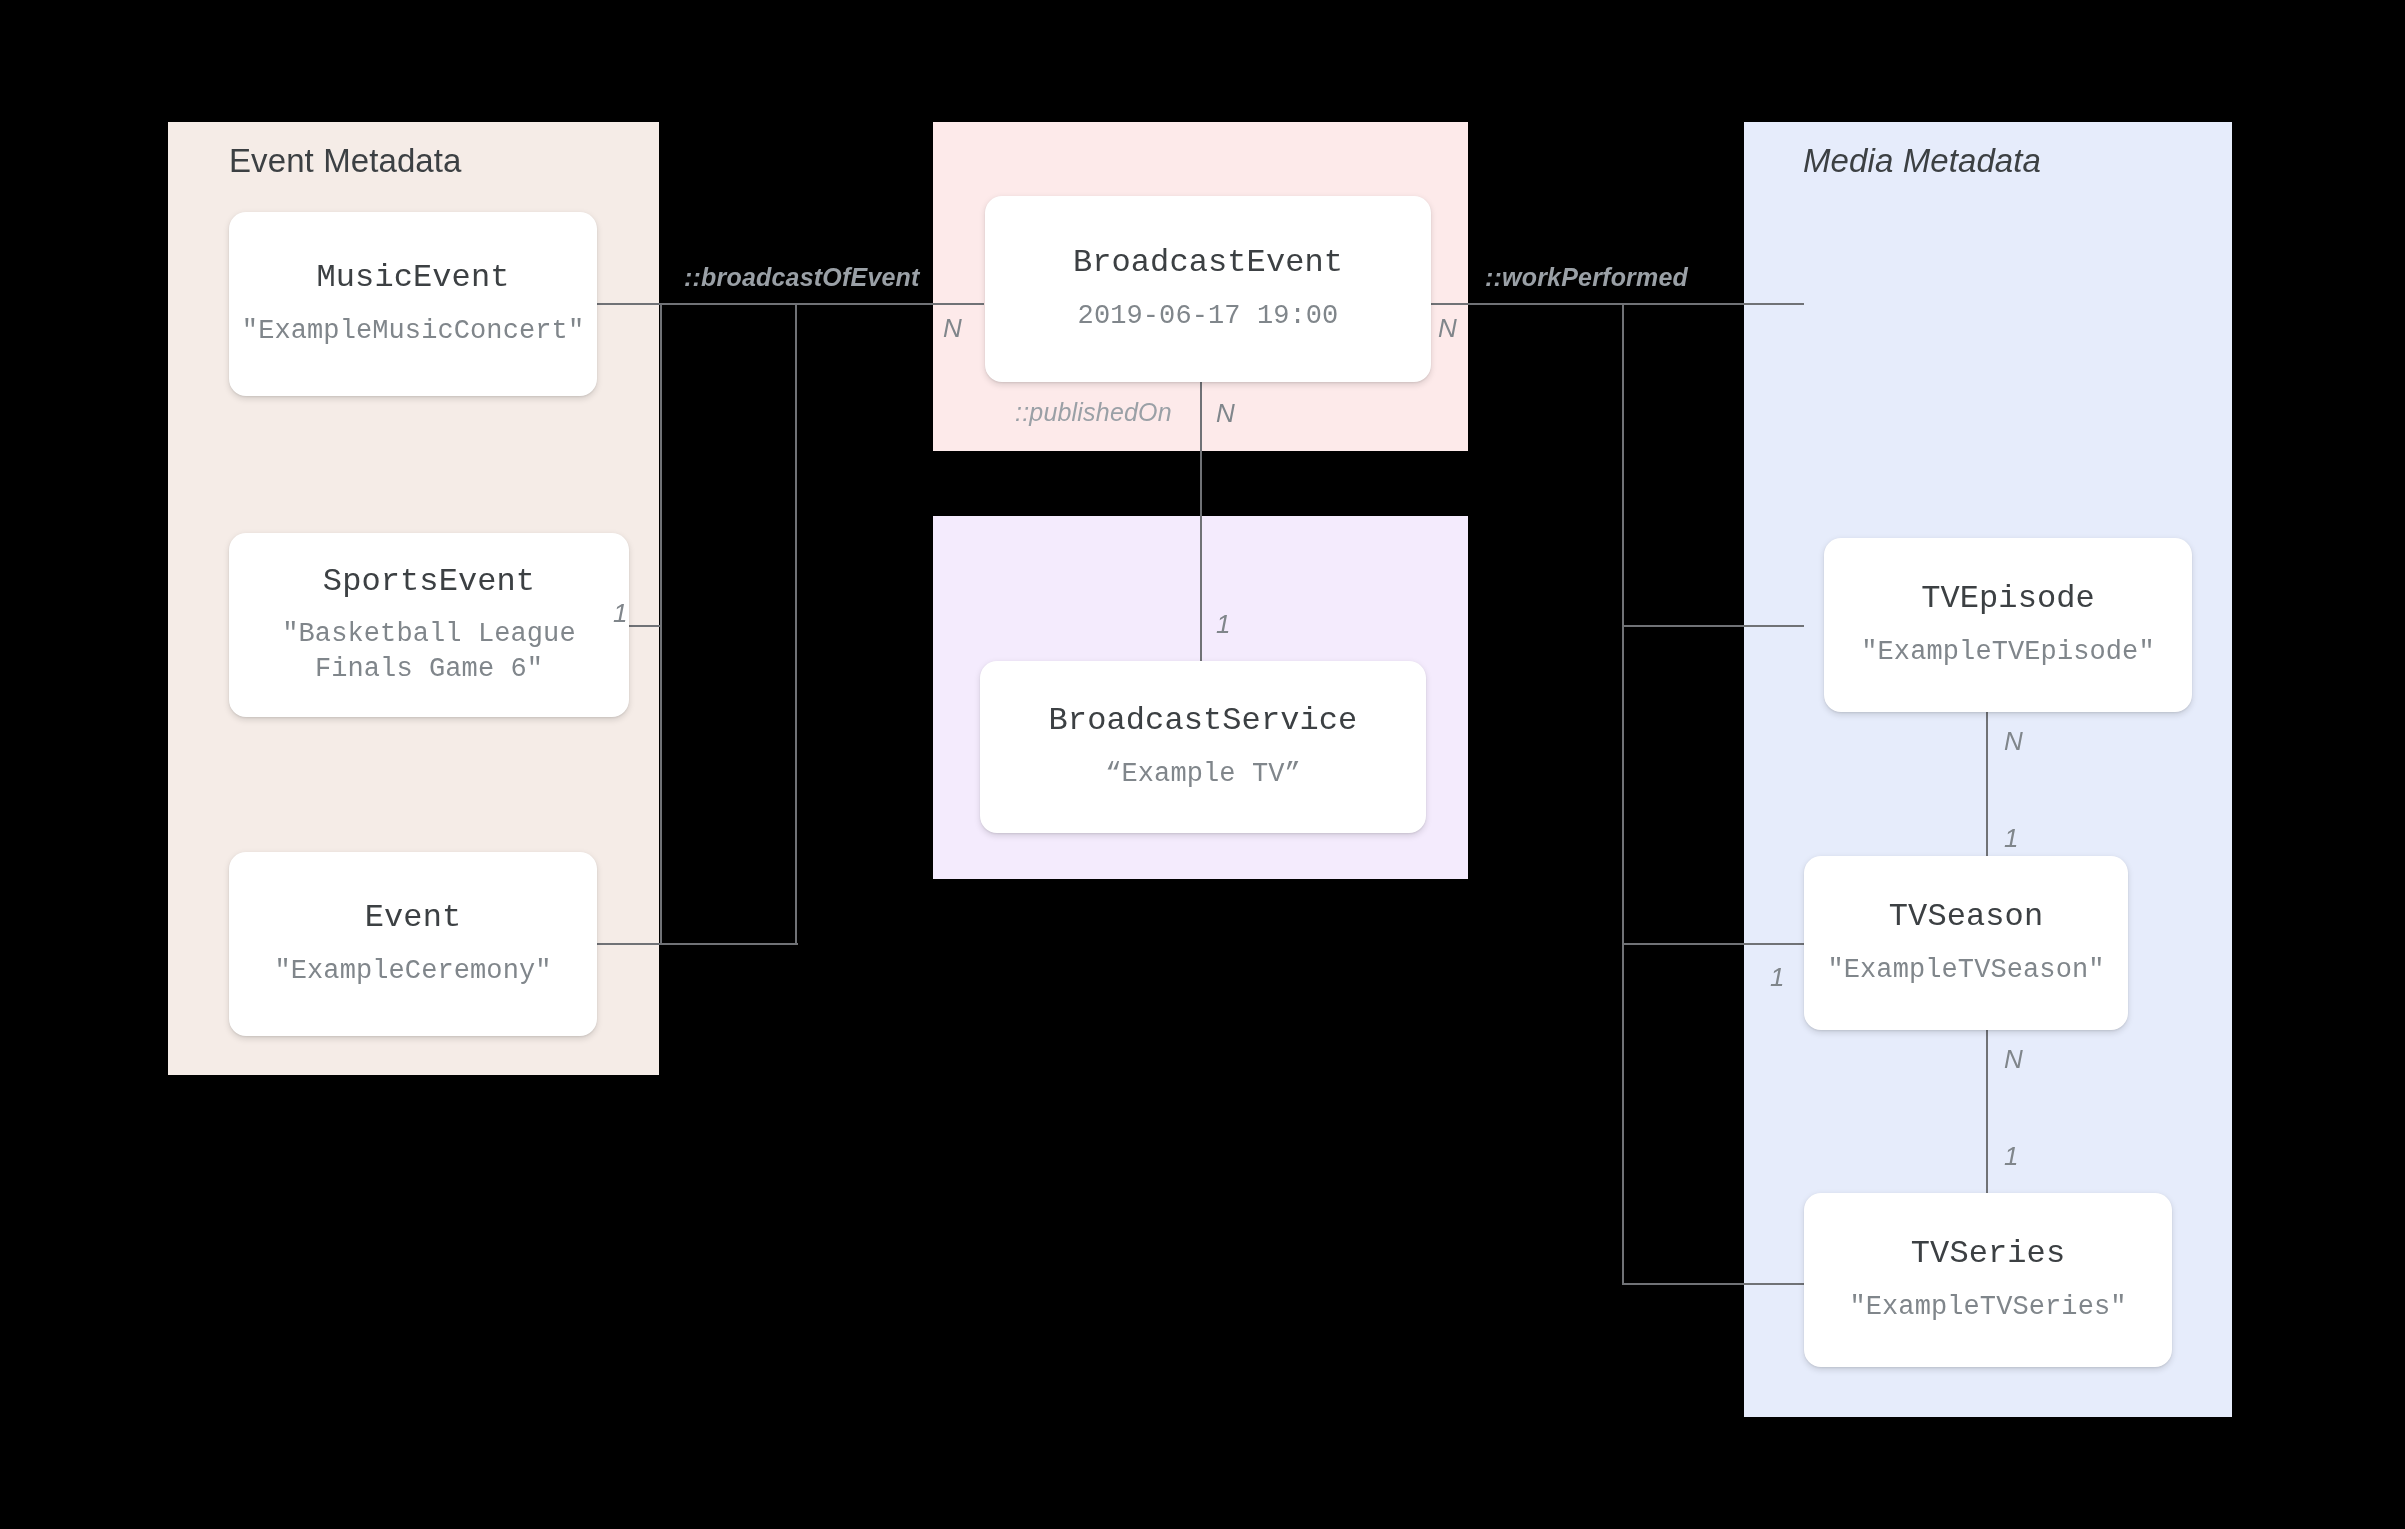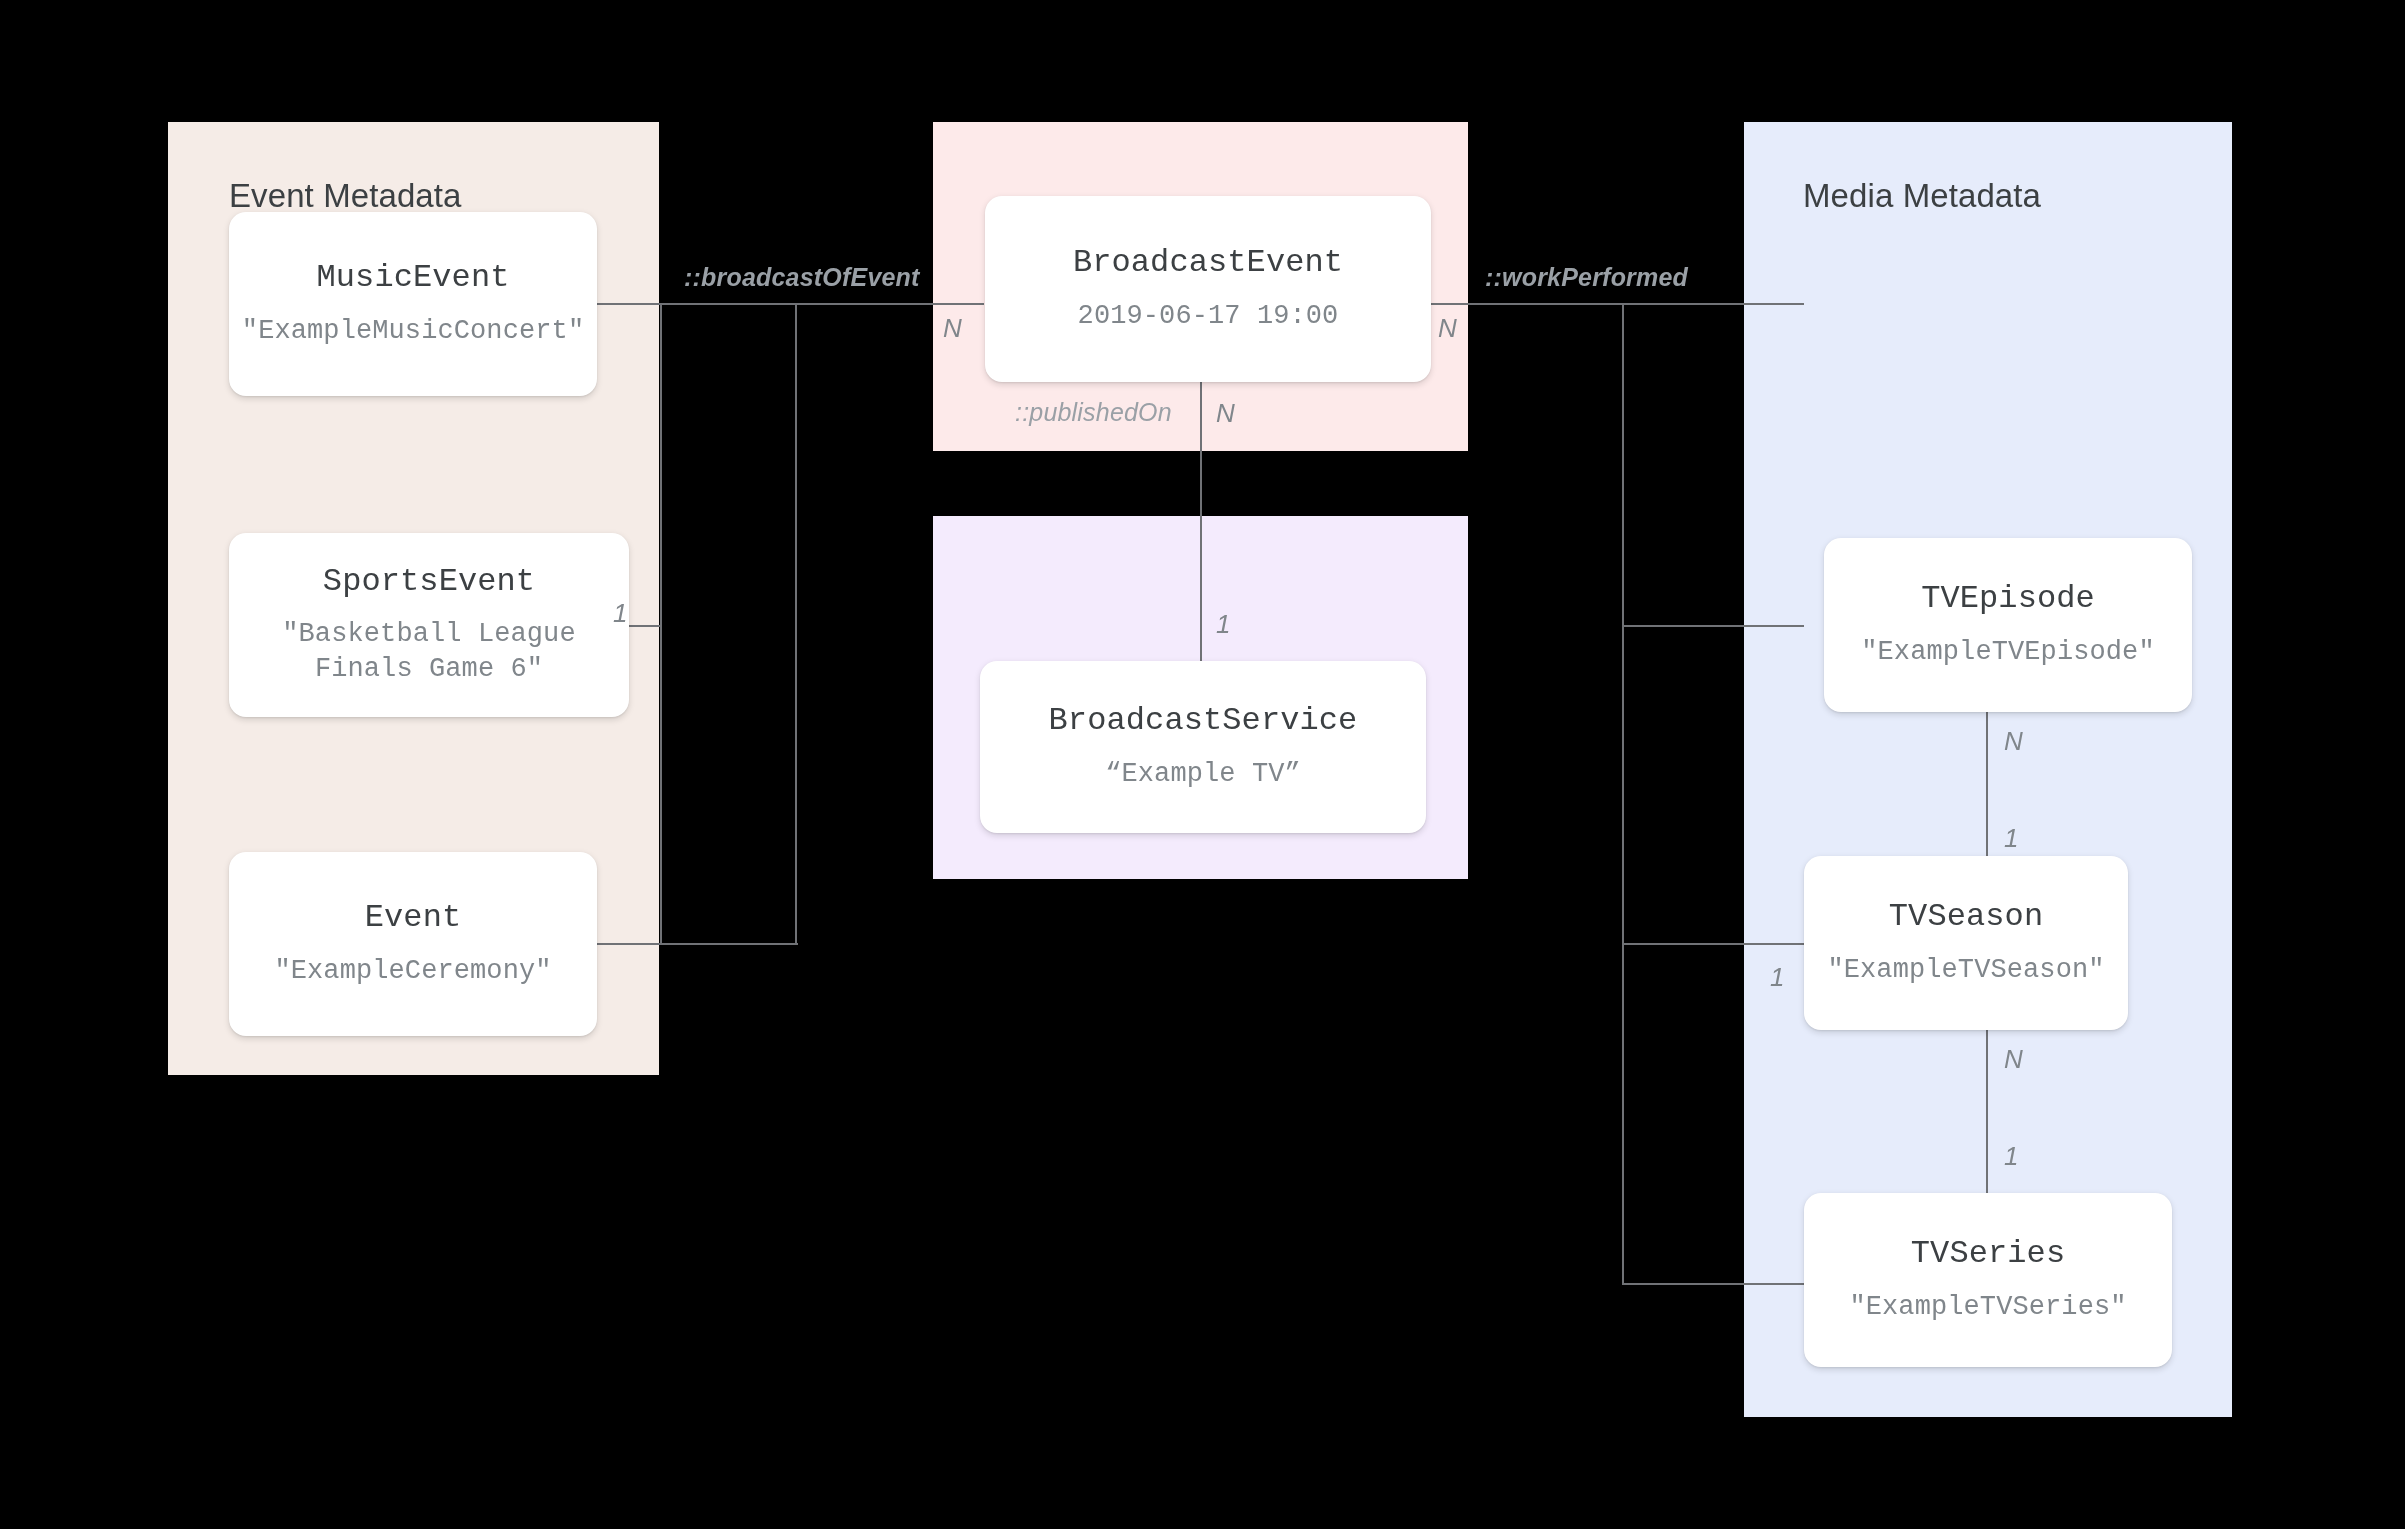--- a/index.html
+++ b/index.html
@@ -29,21 +29,20 @@
     box-sizing: border-box;
   }
   .panel-title {
     position: absolute;
     font-size: 33px;
     line-height: 1.22;
     color: #3c4043;
     font-weight: 400;
     letter-spacing: 0.1px;
     white-space: pre-line;
-    margin-top: 35px;
   }
 
   #panel-event      { left: 168px;  top: 122px;  width: 491px;  height: 953px; background: #f5ece7; }
   #panel-broadcast  { left: 933px;  top: 122px;  width: 535px;  height: 329px; background: #fdeaea; }
   #panel-tvchannel  { left: 933px;  top: 516px;  width: 535px;  height: 363px; background: #f4ebfd; }
   #panel-media      { left: 1744px; top: 122px;  width: 488px;  height: 1295px; background: #e6ecfb; }
 
   
   .node {
     position: absolute;
@@ -109,21 +108,21 @@
 <body>
 
 <div id="canvas">
 
   <div class="panel" id="panel-event"></div>
   <div class="panel" id="panel-broadcast"></div>
   <div class="panel" id="panel-tvchannel"></div>
   <div class="panel" id="panel-media"></div>
 
   <div class="panel-title" style="left:229px; top:141px;">Event Metadata</div>
-  <div class="panel-title" style="left:1803px; top:141px;">Media Metadata</div>
+  <div class="panel-title" style="left:1803px; top:141px;font-style:italic;">Media Metadata</div>
 
   <div class="edge h" style="left:597px; top:303px; width:200px;"></div>
 
   <div class="edge h" style="left:597px; top:625px; width:64px;"></div>
 
   <div class="edge h" style="left:597px; top:943px; width:64px;"></div>
 
   <div class="edge v" style="left:660px; top:303px; height:642px;"></div>
 
   <div class="edge v" style="left:795px; top:303px; height:642px;"></div>

